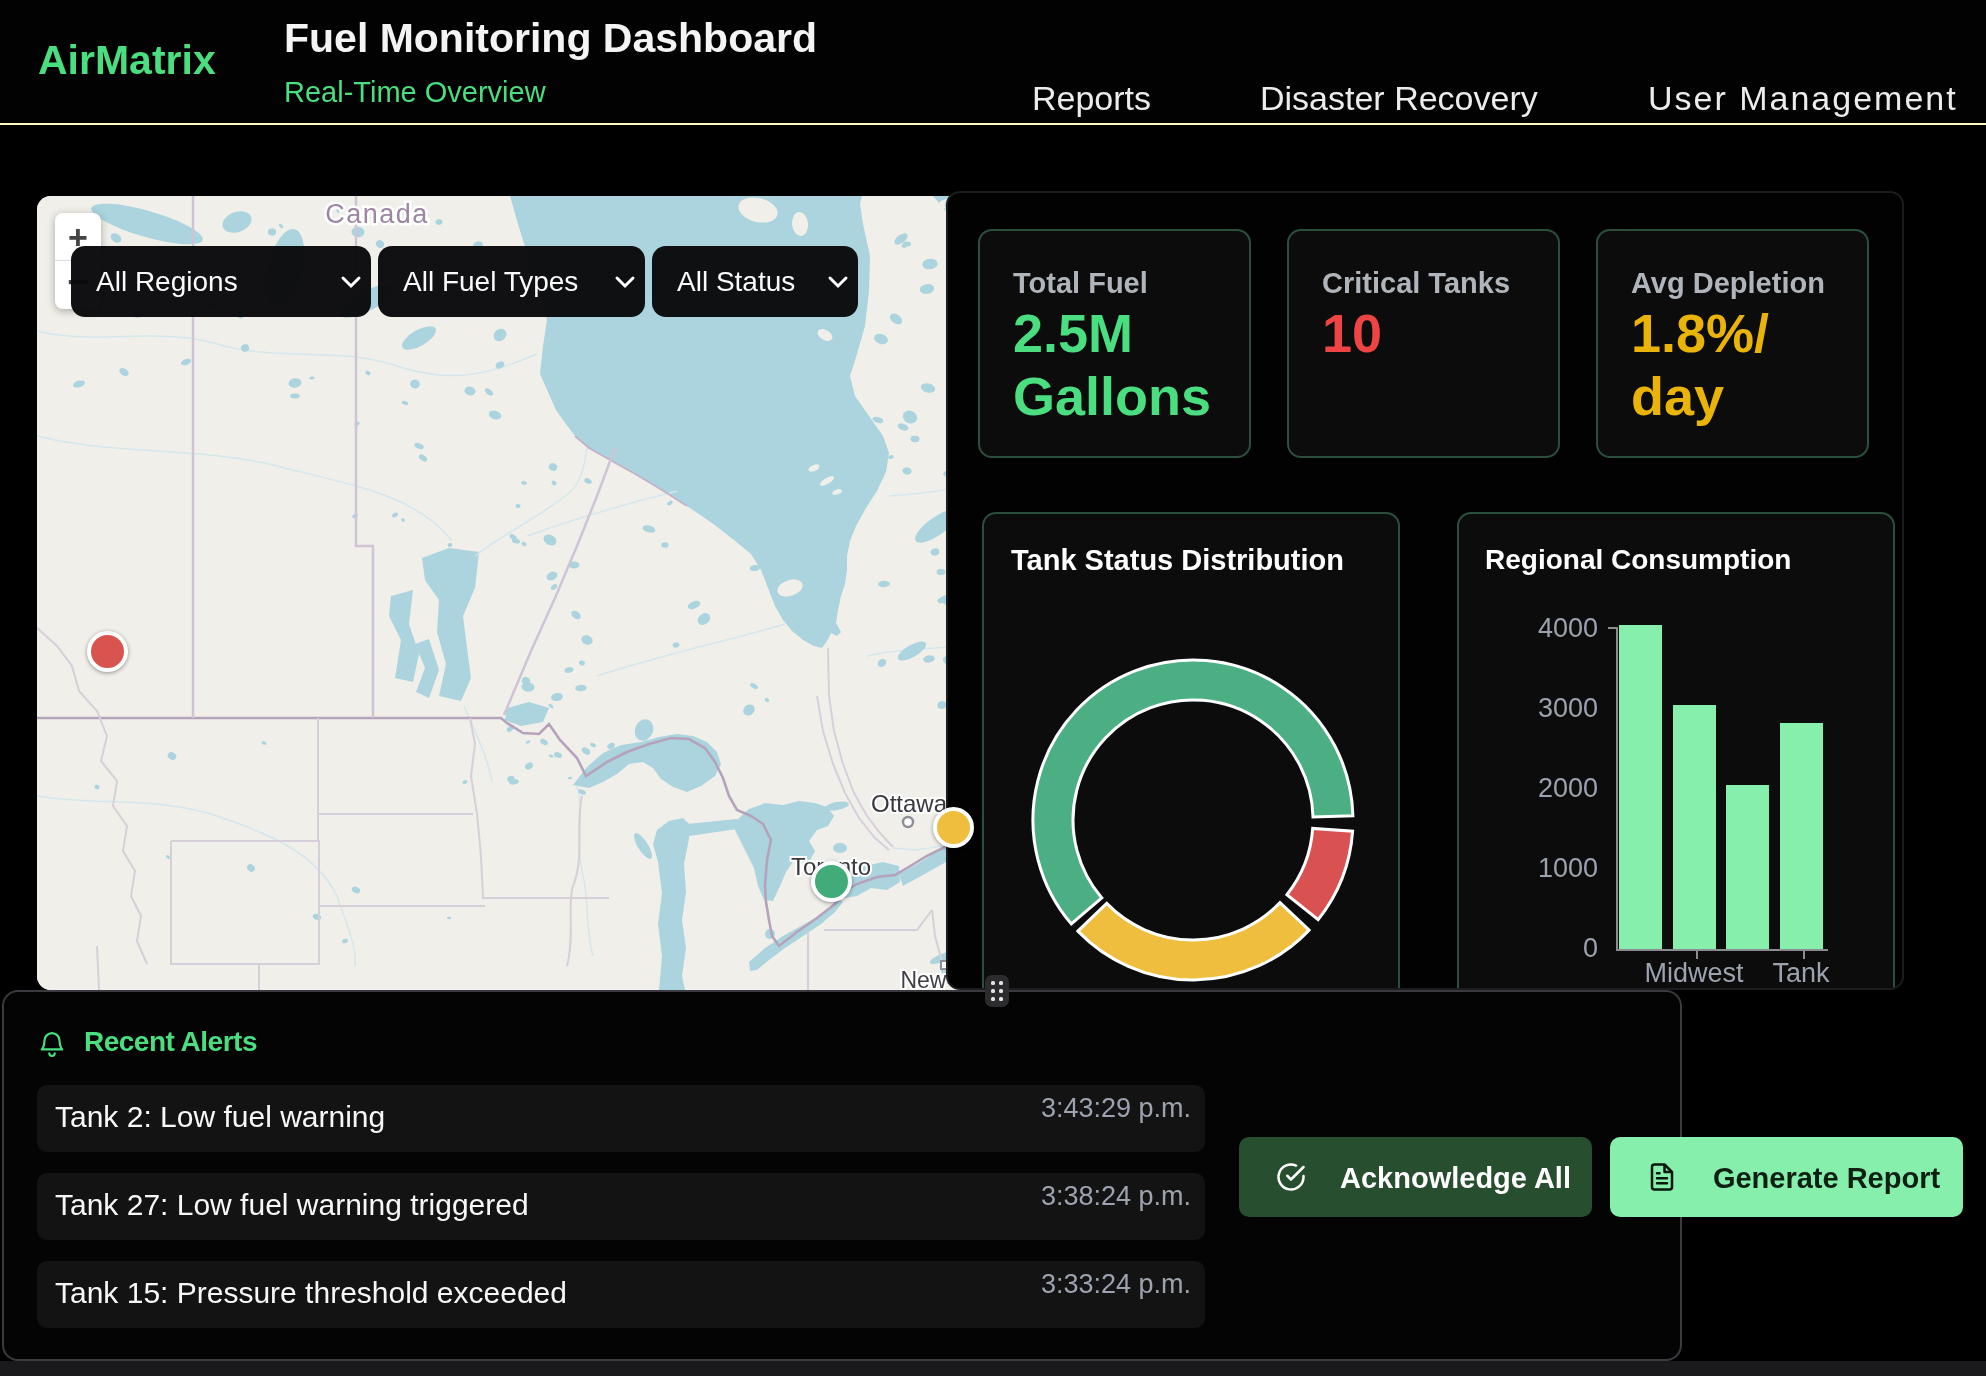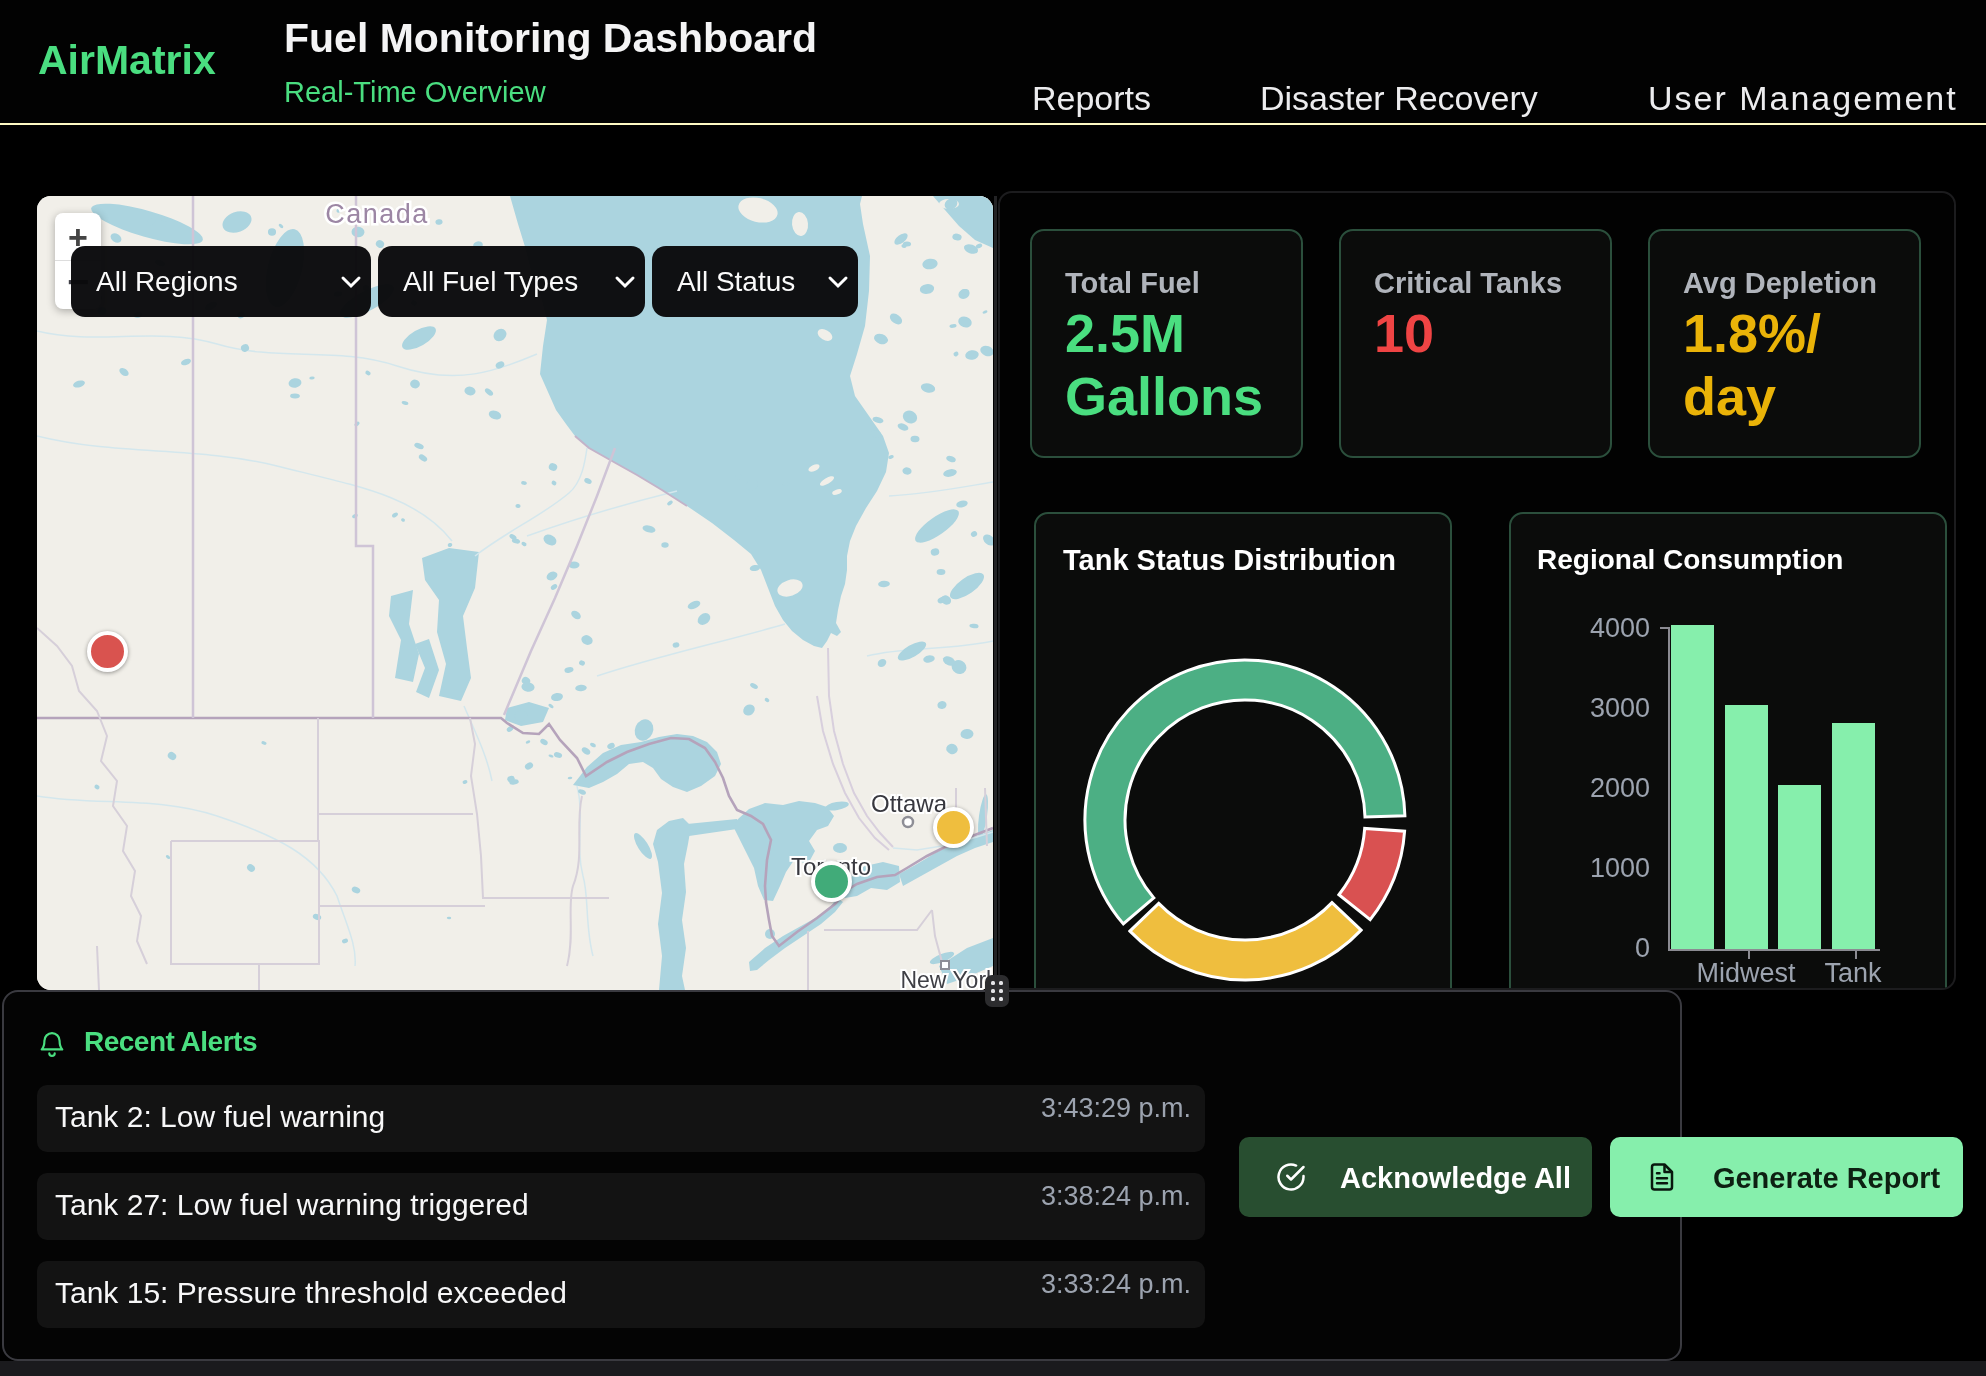--- a/index.html
+++ b/index.html
@@ -28,21 +28,21 @@
   .sel { position:absolute; top:50px; height:71px; background:rgba(9,9,11,.97); border-radius:14px;
     color:#fafafa; font-size:28px; font-weight:500; line-height:71px; padding-left:25px; z-index:6; white-space:nowrap; }
   .sel svg { position:absolute; right:9px; top:29px; }
   .mark { position:absolute; border-radius:50%; width:41px; height:41px; border:4px solid #fff;
     box-shadow:0 1px 4px rgba(0,0,0,.4); z-index:4;}
   .grip { position:absolute; left:985px; top:975px; width:24px; height:32px; background:#2c2c2e;
     border-radius:7px; z-index:20; }
   .grip i { position:absolute; width:4px; height:4px; background:#e4e4e7; border-radius:1.5px; }
 
   
-  #rpanel { position:absolute; left:998px; top:191px; width:958px; height:799px;
+  #rpanel { position:absolute; left:946px; top:191px; width:958px; height:799px;
     border:2px solid #1c1c1e; border-radius:14px; background:#020202; overflow:hidden; }
   .stat { position:absolute; top:36px; width:273px; height:229px; background:#0b0c0b;
     border:2px solid #2b4f3c; border-radius:14px; }
   .stat .lab { position:absolute; left:33px; top:36px; font-size:29px; font-weight:600; color:#b0b4bb;}
   .stat .val { position:absolute; left:33px; top:71px; font-size:54px; font-weight:bold; line-height:63px;}
   .chartcard { position:absolute; top:319px; height:500px; background:#0b0c0b;
     border:2px solid #2b4f3c; border-radius:14px; overflow:hidden;}
   .chartcard h3 { position:absolute; left:27px; top:30px; font-size:29px; font-weight:bold; color:#fff; white-space:nowrap;}
 
   .bar { position:absolute; background:#86efac; width:43px; }

